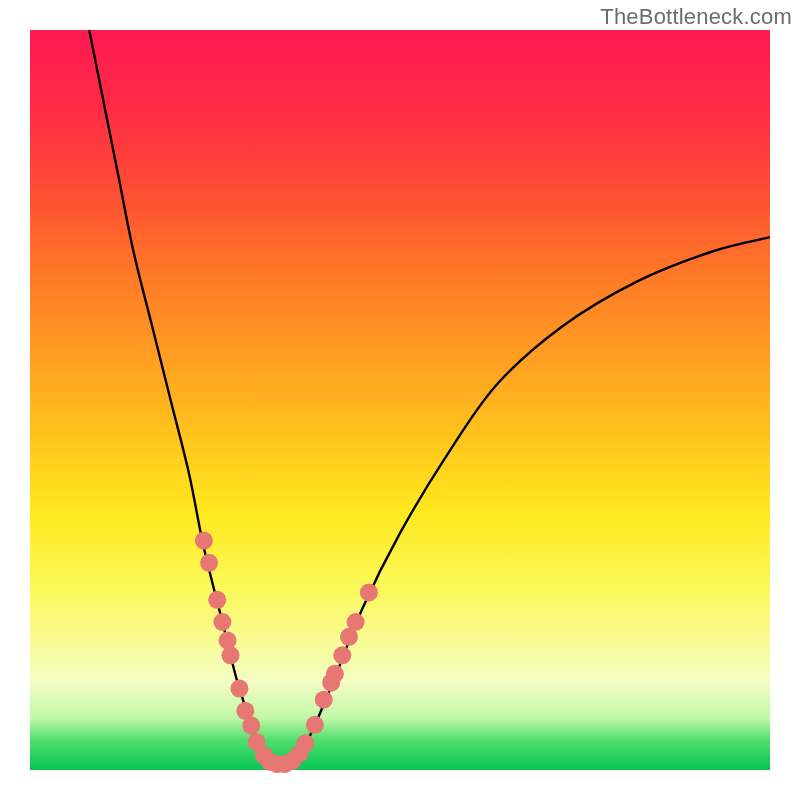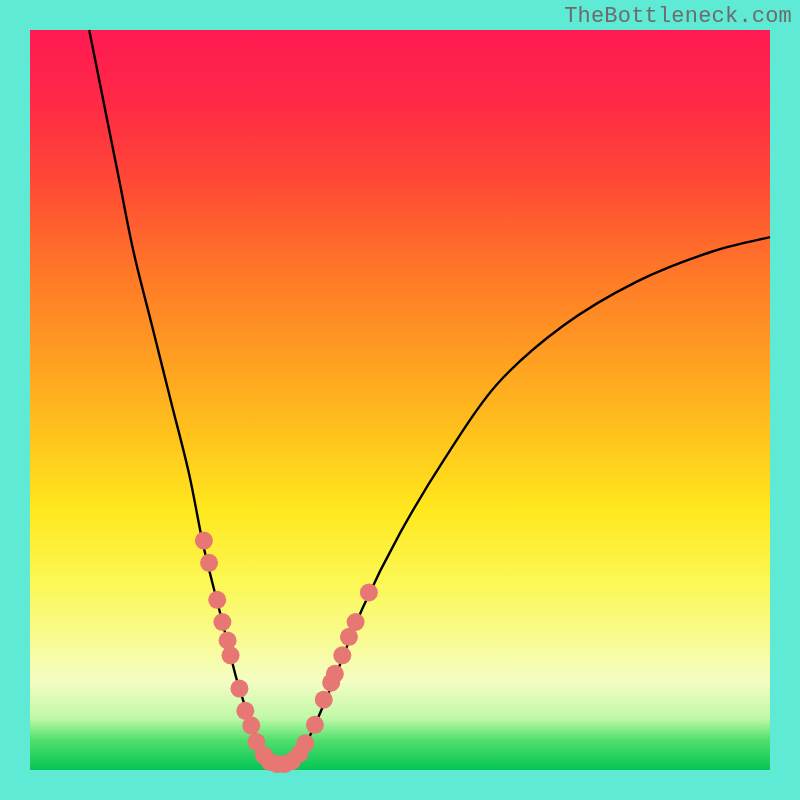--- a/index.html
+++ b/index.html
@@ -7,22 +7,21 @@
     padding: 0;
     width: 800px;
     height: 800px;
     background: #000;
     font-family: Arial, Helvetica, sans-serif;
     overflow: hidden;
   }
   .frame {
     position: absolute;
     inset: 0;
-    background: #5eead4;
-    font-family: Liberation Mono, monospace;
+    background: #ffffff;
   }
   .plot {
     position: absolute;
     left: 30px;
     top: 30px;
     width: 740px;
     height: 740px;
     background: linear-gradient(to bottom,
       #ff1a52 0%,
       #ff2a46 10%,

